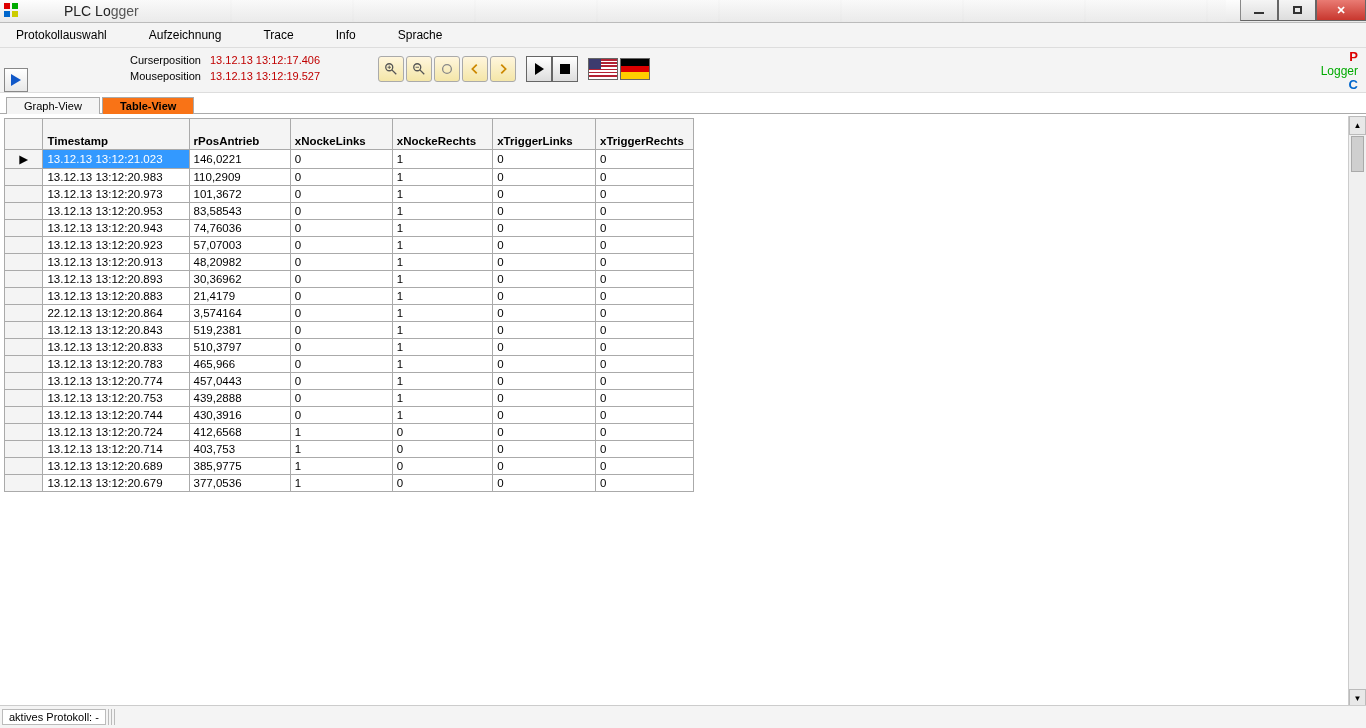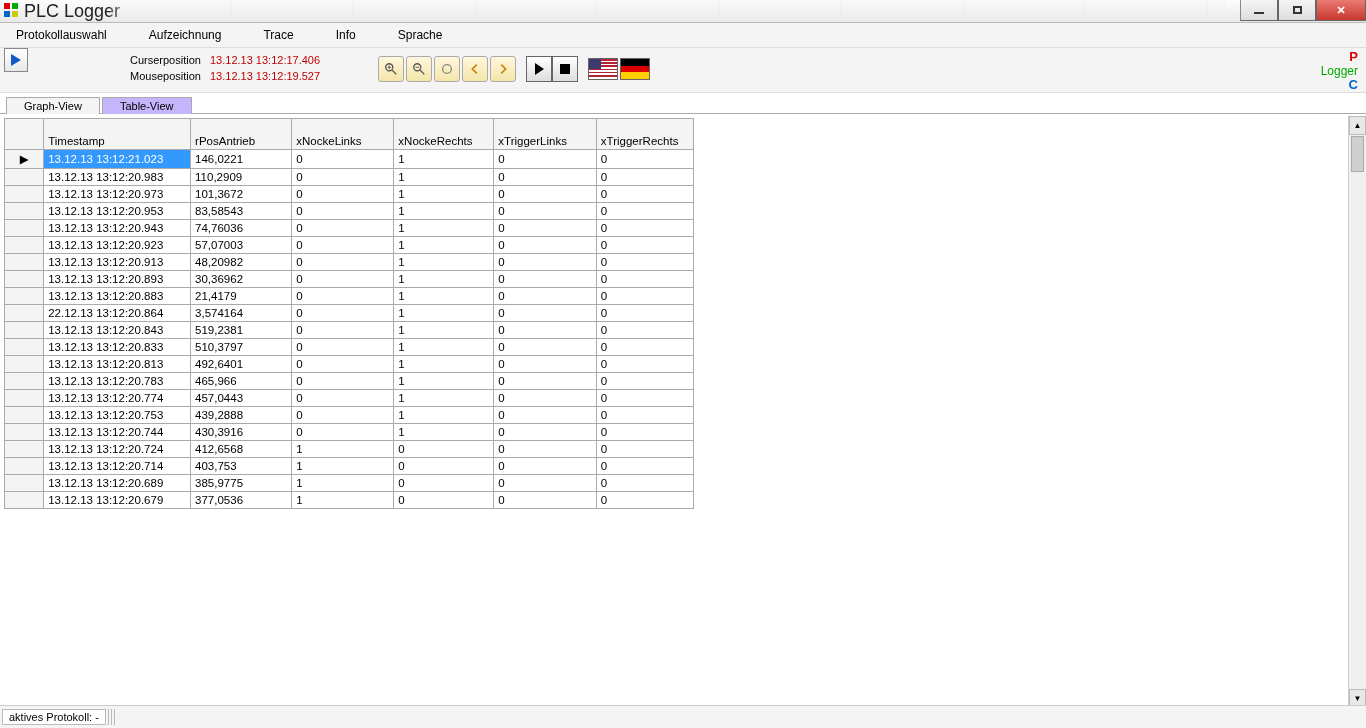--- a/index.html
+++ b/index.html
@@ -4,34 +4,34 @@
 <style>
   html,body{margin:0;padding:0;font-family:"Segoe UI",Tahoma,sans-serif;font-size:12px;background:#fff;color:#000;overflow:hidden;width:1366px;height:728px;}
   
   .titlebar{height:22px;background:linear-gradient(#fdfdfd,#e9e9e9);border-bottom:1px solid #bbb;display:flex;align-items:center;position:relative;}
   .titlebar .appicon{width:16px;height:16px;margin:0 4px;position:relative;}
   .appicon .sq{position:absolute;width:6px;height:6px;}
   .appicon .r{background:#d00;left:0;top:0;}
   .appicon .g{background:#0a0;left:8px;top:0;}
   .appicon .b{background:#06c;left:0;top:8px;}
   .appicon .y{background:#cc0;left:8px;top:8px;}
-  .titlebar .title{font-size:18px;color:#222;}
+  .titlebar .title{font-size:14px;color:#222;margin-left:40px;}
   .tabsghost{position:absolute;left:110px;top:0;right:140px;height:22px;background:repeating-linear-gradient(90deg,#eee 0,#eee 120px,#e4e4e4 120px,#e4e4e4 122px);opacity:0.25;}
   .winbtns{position:absolute;right:0;top:0;display:flex;height:20px;}
   .winbtn{width:36px;height:20px;border:1px solid #666;border-top:none;display:flex;align-items:center;justify-content:center;font-weight:bold;font-size:11px;background:linear-gradient(#f5f5f5,#ddd);}
   .winbtn.min{border-left:1px solid #888;}
   .winbtn.max{}
   .winbtn.close{background:linear-gradient(#e97b73,#c8372e);color:#fff;width:48px;}
   .winbtn .bar{width:10px;height:2px;background:#333;margin-top:6px;}
   .winbtn .box{width:9px;height:8px;border:2px solid #333;box-sizing:border-box;}
   
   .menubar{height:24px;background:#f4f4f4;border-bottom:1px solid #ddd;display:flex;align-items:center;padding-left:6px;font-size:12px;gap:22px;}
   .menubar span{padding:3px 10px;cursor:default;}
   
-  .toolstrip{height:44px;background:#f4f4f4;border-bottom:1px solid #ddd;display:flex;align-items:flex-start;position:relative;}
+  .toolstrip{height:44px;background:#f4f4f4;border-bottom:1px solid #ddd;display:flex;align-items:flex-end;position:relative;}
   .playbtn{width:22px;height:22px;border:1px solid #888;background:linear-gradient(#fff,#e8e8e8);margin-left:4px;display:flex;align-items:center;justify-content:center;}
   .tri{width:0;height:0;border-left:10px solid #1058c8;border-top:6px solid transparent;border-bottom:6px solid transparent;}
   .posblock{position:absolute;left:130px;top:4px;font-size:11px;line-height:16px;}
   .posblock .lbl{display:inline-block;width:80px;}
   .posblock .val{display:inline-block;color:#c00000;}
   .midtools{position:absolute;left:378px;top:8px;display:flex;gap:2px;align-items:center;}
   .tbtn{width:24px;height:24px;border:1px solid #aaa;border-radius:3px;background:linear-gradient(#fff6dd,#f4e6a8);display:flex;align-items:center;justify-content:center;}
   .tbtn svg{width:14px;height:14px;}
   .playstop{display:flex;margin-left:8px;gap:0;}
   .pbtn{width:24px;height:24px;border:1px solid #666;background:linear-gradient(#fff,#ddd);display:flex;align-items:center;justify-content:center;}
@@ -40,27 +40,27 @@
   .flags{display:flex;margin-left:8px;gap:2px;}
   .flag{width:28px;height:20px;border:1px solid #666;}
   .flag.us{background:linear-gradient(#b22234 0 8%,#fff 8% 16%,#b22234 16% 24%,#fff 24% 32%,#b22234 32% 40%,#fff 40% 48%,#b22234 48% 56%,#fff 56% 64%,#b22234 64% 72%,#fff 72% 80%,#b22234 80% 88%,#fff 88% 100%);position:relative;}
   .flag.us::before{content:"";position:absolute;left:0;top:0;width:12px;height:10px;background:#3c3b6e;}
   .flag.de{background:linear-gradient(#000 0 33%,#dd0000 33% 66%,#ffce00 66% 100%);}
   .logo{position:absolute;right:8px;top:2px;font-size:13px;line-height:14px;text-align:right;font-weight:bold;}
   .logo .p{color:#d00;} .logo .l{color:#0a0;font-size:12px;font-weight:normal;} .logo .c{color:#06c;}
   
   .viewtabs{height:20px;display:flex;align-items:flex-end;padding-left:6px;border-bottom:1px solid #aaa;background:#fff;}
   .viewtab{border:1px solid #aaa;border-bottom:none;background:#f4f4f4;padding:2px 17px;font-size:11px;margin-right:2px;position:relative;top:1px;}
-  .viewtab.active{background:#c4b5fd;font-weight:normal;top:1px;z-index:2;text-align:center;}
+  .viewtab.active{background:#f97316;font-weight:bold;top:1px;z-index:2;text-align:center;}
   
   .mainwrap{position:relative;height:calc(728px - 22px - 24px - 44px - 20px - 22px);background:#fff;}
   .tablebox{position:absolute;left:4px;top:4px;width:690px;bottom:4px;overflow:hidden;}
   table{border-collapse:collapse;width:100%;}
   th,td{border:1px solid #aaa;padding:2px 4px;font-size:11.5px;text-align:left;white-space:nowrap;}
-  th{background:#f4f4f4;font-weight:normal;height:26px;vertical-align:bottom;}
+  th{background:#f4f4f4;font-weight:bold;height:26px;vertical-align:bottom;}
   .rowhead{width:34px;background:#f4f4f4;border:1px solid #aaa;}
   .selrow td:nth-child(2){background:#3399ff;color:#fff;}
   .rowmarker{width:34px;text-align:center;background:#f4f4f4;}
   .colTS{width:142px;} .colV1{width:98px;} .colV2{width:98px;} .colV3{width:94px;} .colV4{width:98px;} .colV5{width:90px;}
   
   .vscroll{position:absolute;right:0;top:2px;bottom:2px;width:17px;background:#f0f0f0;border-left:1px solid #ccc;}
   .vscroll .arr{height:17px;background:#e8e8e8;border:1px solid #bbb;display:flex;align-items:center;justify-content:center;font-size:8px;}
   .vscroll .thumb{position:absolute;left:2px;right:2px;top:20px;height:34px;background:#cfcfcf;border:1px solid #aaa;}
   .vscroll .arr.bot{position:absolute;bottom:0;left:0;right:0;}
   
@@ -281,29 +281,20 @@
             <td class="rowmarker"></td>
             <td>13.12.13 13:12:20.833</td>
             <td>510,3797</td>
             <td>0</td>
             <td>1</td>
             <td>0</td>
             <td>0</td>
           </tr>
           <tr>
             <td class="rowmarker"></td>
-            <td>13.12.13 13:12:20.813</td>
-            <td>492,6401</td>
-            <td>0</td>
-            <td>1</td>
-            <td>0</td>
-            <td>0</td>
-          </tr>
-          <tr>
-            <td class="rowmarker"></td>
             <td>13.12.13 13:12:20.783</td>
             <td>465,966</td>
             <td>0</td>
             <td>1</td>
             <td>0</td>
             <td>0</td>
           </tr>
           <tr>
             <td class="rowmarker"></td>
             <td>13.12.13 13:12:20.774</td>

